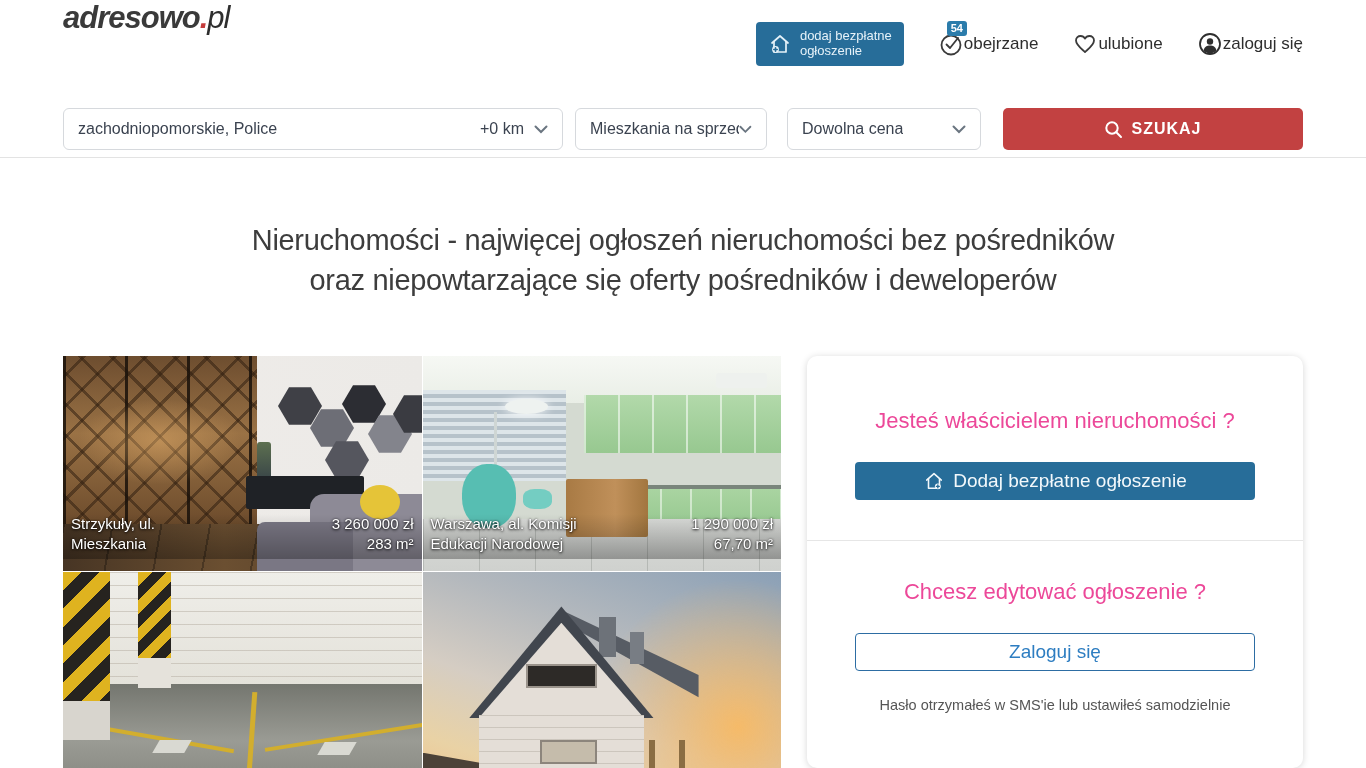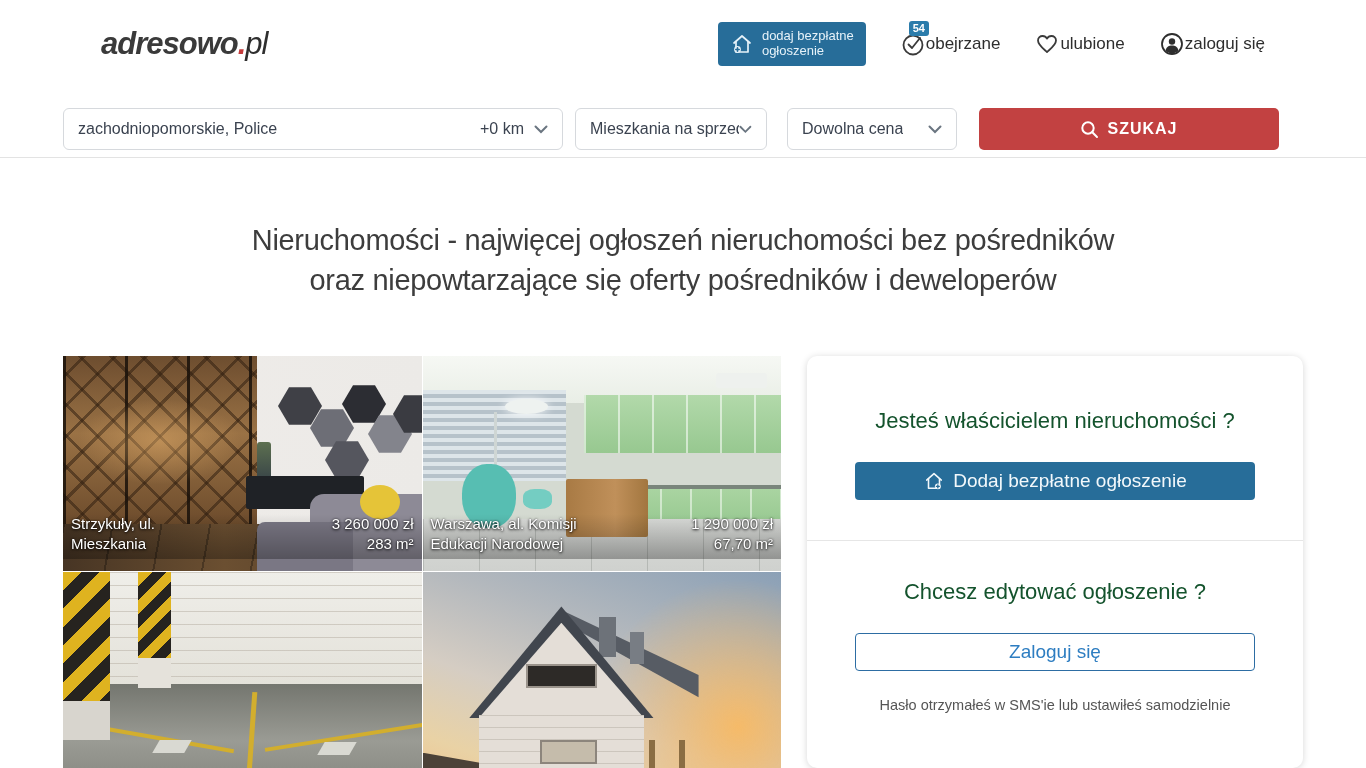--- a/index.html
+++ b/index.html
@@ -5,42 +5,42 @@
   :root{
     --accent-teal:#276d99;
     --accent-red:#c24141;
     --link-blue:#2d7dc1;
     --badge-blue:#2b7cab;
   }
   *{box-sizing:border-box;margin:0;padding:0;}
   html,body{width:1366px;height:768px;overflow:hidden;background:#fff;
     font-family:"Liberation Sans",sans-serif;color:#333;}
   
-  .header{height:88px;display:flex;align-items:center;justify-content:space-between;padding:0 101px;}
+  .header{height:88px;display:flex;justify-content:space-between;padding:0 63px;}
   .logo{font-style:italic;font-size:31px;letter-spacing:-1px;cursor:pointer;white-space:nowrap;}
   .logo .lg-main{font-weight:700;color:#3a3a3a;}
   .logo .lg-dot{font-weight:700;color:#c43b3b;}
   .logo .lg-tld{font-weight:400;color:#2e2e2e;}
   .header-actions{display:flex;align-items:center;gap:34px;}
   .btn-add{display:flex;align-items:center;gap:8px;background:var(--accent-teal);border:none;
     border-radius:4px;padding:7px 12px;color:#e6f2f9;font-size:13px;line-height:1.15;
     text-align:left;cursor:pointer;font-family:inherit;}
   .btn-add svg{flex:0 0 auto;}
   .header-item{display:flex;align-items:center;gap:0;font-size:17px;color:#2e2e2e;cursor:pointer;}
   .icon-wrap{position:relative;display:inline-flex;}
   .badge{position:absolute;top:-10px;left:9px;background:var(--badge-blue);color:#fff;
     font-size:11px;font-weight:700;padding:1px 4px;border-radius:3px;line-height:1.2;}
   
   .search-row{display:flex;align-items:center;padding:20px 63px 7px;border-bottom:1px solid #e3e3e3;}
   .field{height:42px;border:1px solid #d6d9dd;border-radius:6px;background:#fff;
     display:flex;align-items:center;padding:0 14px;font-size:16px;color:#3b4350;cursor:pointer;}
   .loc-field{width:500px;justify-content:space-between;}
   .loc-right{display:flex;align-items:center;gap:10px;color:#3b4350;}
   .sel-type{width:192px;justify-content:space-between;margin-left:12px;overflow:hidden;white-space:nowrap;}
-  .sel-price{width:170px;justify-content:space-between;margin-left:20px;}
+  .sel-price{width:194px;justify-content:space-between;margin-left:20px;}
   .sel-label{overflow:hidden;white-space:nowrap;}
   .btn-search{width:300px;height:42px;margin-left:22px;background:var(--accent-red);color:#fff;
     border:none;border-radius:5px;font-size:16px;font-weight:700;letter-spacing:1px;cursor:pointer;
     display:flex;align-items:center;justify-content:center;gap:8px;font-family:inherit;}
   
   .hero{padding:62px 63px 56px;text-align:center;}
   .hero h1{font-weight:400;font-size:29px;line-height:40px;color:#3d3d3d;letter-spacing:-0.3px;}
   
   .content{display:flex;gap:26px;padding:0 63px;align-items:flex-start;}
   .grid{width:718px;display:grid;grid-template-columns:1fr 1fr;gap:1px;}
@@ -51,21 +51,21 @@
     align-items:flex-end;padding:0 8px 5px;font-size:15px;line-height:20px;color:#fff;
     text-shadow:0 1px 3px rgba(0,0,0,.9),0 0 2px rgba(0,0,0,.6);
     background:linear-gradient(transparent,rgba(0,0,0,.30));}
   .cap-left span,.cap-right span{display:block;}
   .cap-right{text-align:right;}
   
   .sidebar{width:496px;background:#fff;border-radius:10px;box-shadow:0 1px 7px rgba(0,0,0,.16);
     height:412px;overflow:hidden;}
   .side-section{padding:52px 48px 40px;text-align:center;}
   .side-section.second{padding-top:38px;border-top:1px solid #e6e6e6;}
-  .side-title{font-size:22px;font-weight:400;color:#14532d;margin-bottom:28px;}
+  .side-title{font-size:22px;font-weight:400;color:#ec4899;margin-bottom:28px;}
   .btn-side{width:400px;height:38px;border-radius:4px;font-size:19px;cursor:pointer;
     display:inline-flex;align-items:center;justify-content:center;gap:8px;font-family:inherit;}
   .btn-side.teal{background:var(--accent-teal);border:none;color:#f2f8fb;}
   .btn-side.outline{background:#fff;border:1px solid #2d6da3;color:var(--link-blue);}
   .side-note{margin-top:26px;font-size:14.5px;color:#555;}
   .side-note b{color:#333;}
   
   
   .ph-wine{background:linear-gradient(90deg,#efece9 0%,#eceae7 100%);}
   .ph-wine .rack{left:0;top:0;width:54%;height:80%;

